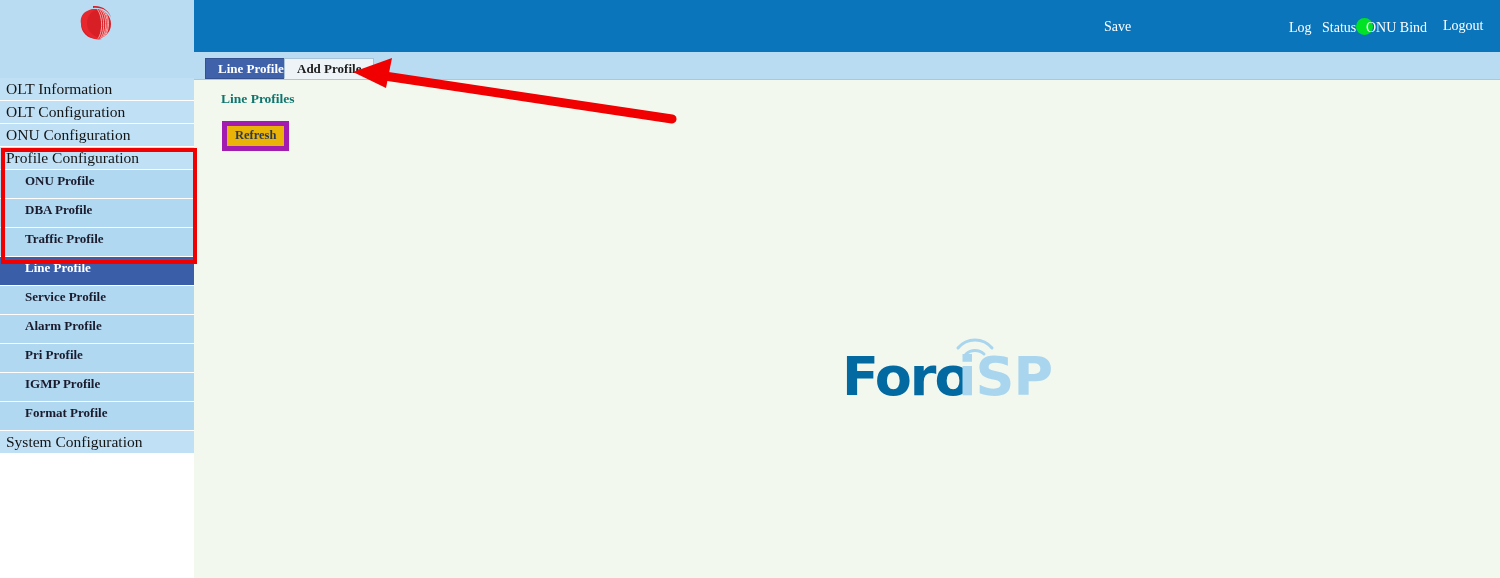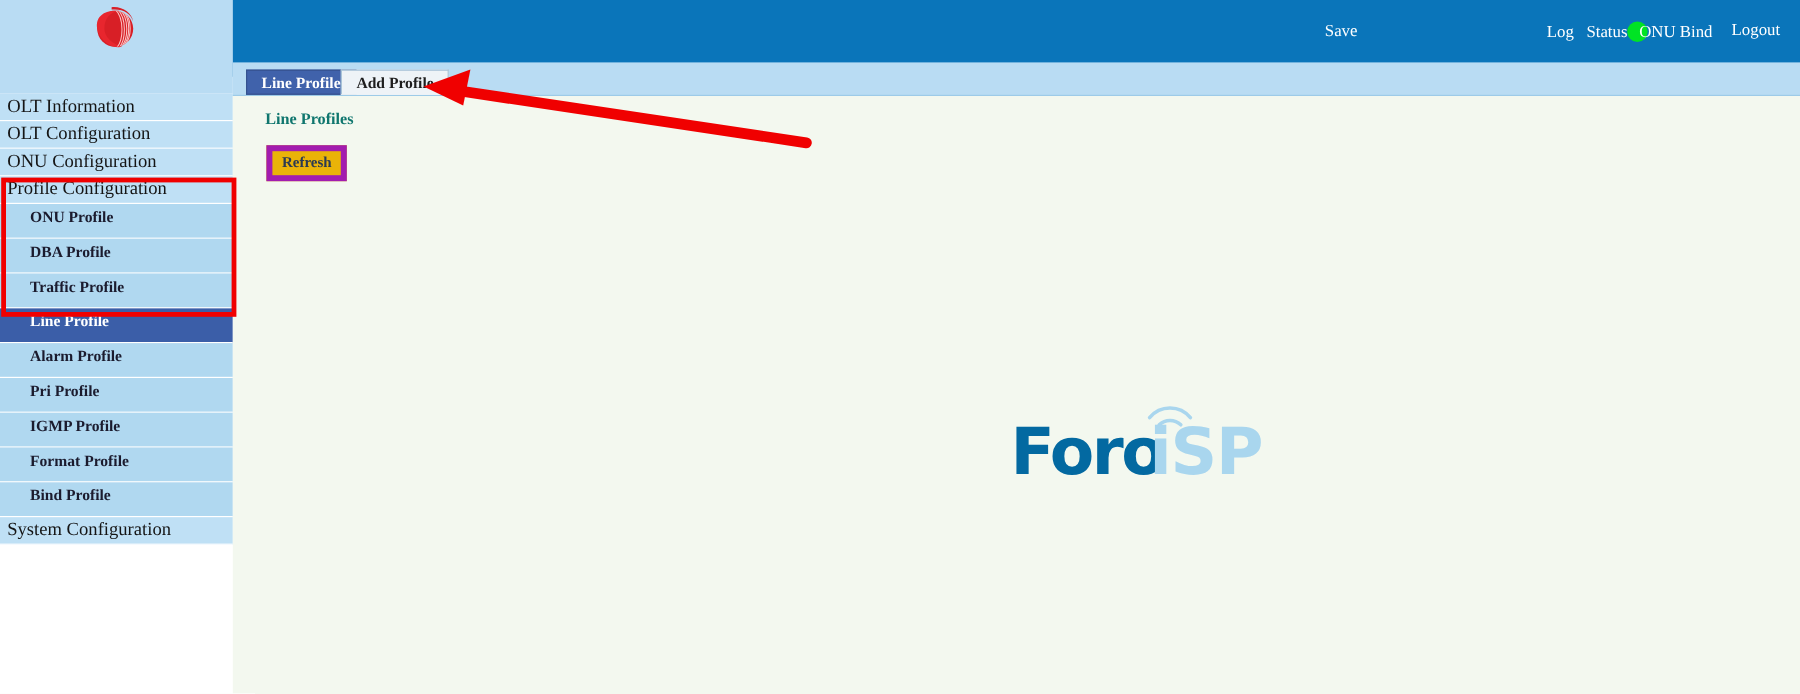--- a/index.html
+++ b/index.html
@@ -270,25 +270,25 @@
 
     <div class="menu">
       <div class="menu-top">OLT Information</div>
       <div class="menu-top">OLT Configuration</div>
       <div class="menu-top">ONU Configuration</div>
       <div class="menu-top">Profile Configuration</div>
       <div class="menu-sub">ONU Profile</div>
       <div class="menu-sub">DBA Profile</div>
       <div class="menu-sub">Traffic Profile</div>
       <div class="menu-sub active">Line Profile</div>
+      <div class="menu-sub">Service Profile</div>
       <div class="menu-sub">Alarm Profile</div>
       <div class="menu-sub">Pri Profile</div>
       <div class="menu-sub">IGMP Profile</div>
       <div class="menu-sub">Format Profile</div>
-      <div class="menu-sub">Bind Profile</div>
       <div class="menu-top">System Configuration</div>
     </div>
   </div>
 
   <div id="topbar">
     <div class="top-link" id="save-link">Save</div>
     <div id="status-dot"></div>
     <div class="top-link" id="log-link">Log</div>
     <div class="top-link" id="status-link">Status</div>
     <div class="top-link" id="onulist-link">ONU Bind</div>

